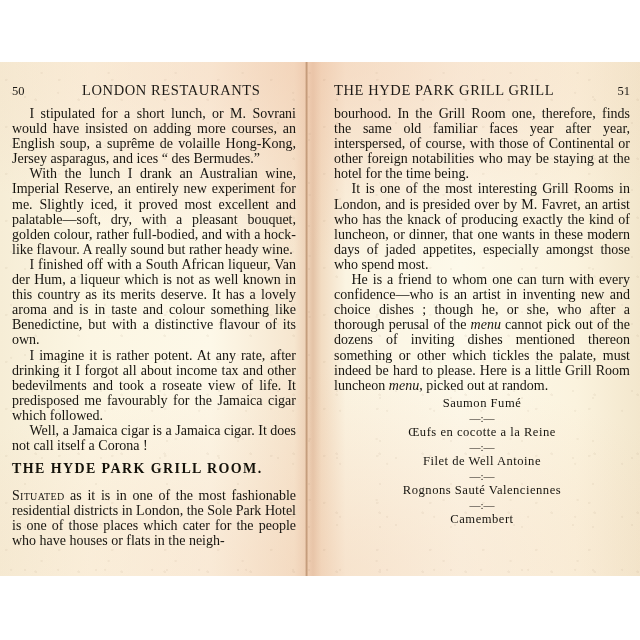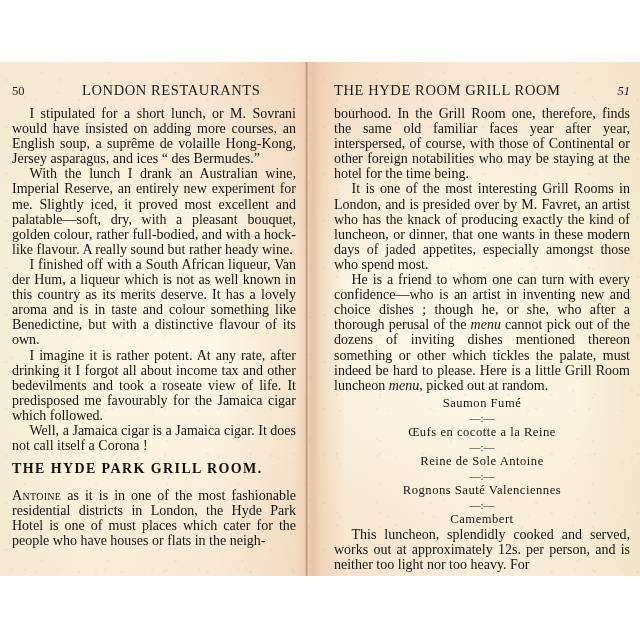--- a/index.html
+++ b/index.html
@@ -84,21 +84,21 @@
     white-space: nowrap;
   }
   .runhead .folio {
     font-size: 12.5px;
     letter-spacing: 0;
   }
   .runhead .title { flex: 1; }
   #page-left .runhead  .folio { margin-right: 14px; }
   #page-left .runhead  .title { text-align: center; padding-left: 8px; }
   #page-right .runhead .title { text-align: left; }
-  #page-right .runhead .folio { margin-left: 9px; font-style: italic; }
+  #page-right .runhead .folio { margin-left: 9px; }
 
   
   .col {
     font-size: 14px;
     line-height: 15.1px;
     color: #16140f;
     text-align: justify;
     text-justify: inter-word;
     hyphens: manual;
   }
@@ -175,49 +175,46 @@
       <p>I stipulated for a short lunch, or M. Sovrani would have insisted on adding more courses, an English soup, a suprême de volaille Hong-Kong, Jersey asparagus, and ices “ des Bermudes.”</p>
       <p>With the lunch I drank an Australian wine, Imperial Reserve, an entirely new experiment for me.  Slightly iced, it proved most excellent and palatable—soft, dry, with a pleasant bouquet, golden colour, rather full-bodied, and with a hock-like flavour.  A really sound but rather heady wine.</p>
       <p>I finished off with a South African liqueur, Van der Hum, a liqueur which is not as well known in this country as its merits deserve.  It has a lovely aroma and is in taste and colour something like Benedictine, but with a distinctive flavour of its own.</p>
       <p>I imagine it is rather potent.  At any rate, after drinking it I forgot all about income tax and other bedevilments and took a roseate view of life.  It predisposed me favourably for the Jamaica cigar which followed.</p>
       <p>Well, a Jamaica cigar is a Jamaica cigar. It does not call itself a Corona !</p>
     </div>
 
     <div class="section-head">THE HYDE PARK GRILL ROOM.</div>
 
     <div class="col">
-      <p class="noindent"><span class="smallcaps">Antoine</span><span> as it is in one of the most fashionable residential districts in London, the Hyde Park Hotel is one of must places which cater for the people who have houses or flats in the neigh-</span></p>
+      <p class="noindent"><span class="smallcaps">Situated</span><span> as it is in one of the most fashionable residential districts in London, the Sole Park Hotel is one of those places which cater for the people who have houses or flats in the neigh-</span></p>
     </div>
   </div>
 
   <div class="page" id="page-right">
 
     <div class="runhead">
-      <span class="title">THE HYDE ROOM GRILL ROOM</span>
+      <span class="title">THE HYDE PARK GRILL GRILL</span>
       <span class="folio">51</span>
     </div>
 
     <div class="col">
       <p class="noindent">bourhood.  In the Grill Room one, therefore, finds the same old familiar faces year after year, interspersed, of course, with those of Continental or other foreign notabilities who may be staying at the hotel for the time being.</p>
       <p>It is one of the most interesting Grill Rooms in London, and is presided over by M. Favret, an artist who has the knack of producing exactly the kind of luncheon, or dinner, that one wants in these modern days of jaded appetites, especially amongst those who spend most.</p>
       <p><span>He is a friend to whom one can turn with every confidence—who is an artist in inventing new and choice dishes ; though he, or she, who after a thorough perusal of the </span><span class="ital">menu</span><span> cannot pick out of the dozens of inviting dishes mentioned thereon something or other which tickles the palate, must indeed be hard to please.  Here is a little Grill Room luncheon </span><span class="ital">menu</span><span>, picked out at random.</span></p>
     </div>
 
     <div class="menu-block">
       <div class="menu-item">Saumon Fumé</div>
       <div class="menu-sep">—:—</div>
       <div class="menu-item">Œufs en cocotte a la Reine</div>
       <div class="menu-sep">—:—</div>
-      <div class="menu-item">Reine de Sole Antoine</div>
+      <div class="menu-item">Filet de Well Antoine</div>
       <div class="menu-sep">—:—</div>
       <div class="menu-item">Rognons Sauté Valenciennes</div>
       <div class="menu-sep">—:—</div>
       <div class="menu-item">Camembert</div>
     </div>
 
-    <div class="col">
-      <p>This luncheon, splendidly cooked and served, works out at approximately 12s. per person, and is neither too light nor too heavy.  For</p>
-    </div>
   </div>
 
   <div id="gutter"></div>
   <div id="grain"></div>
 </div>
 
 </body></html>

